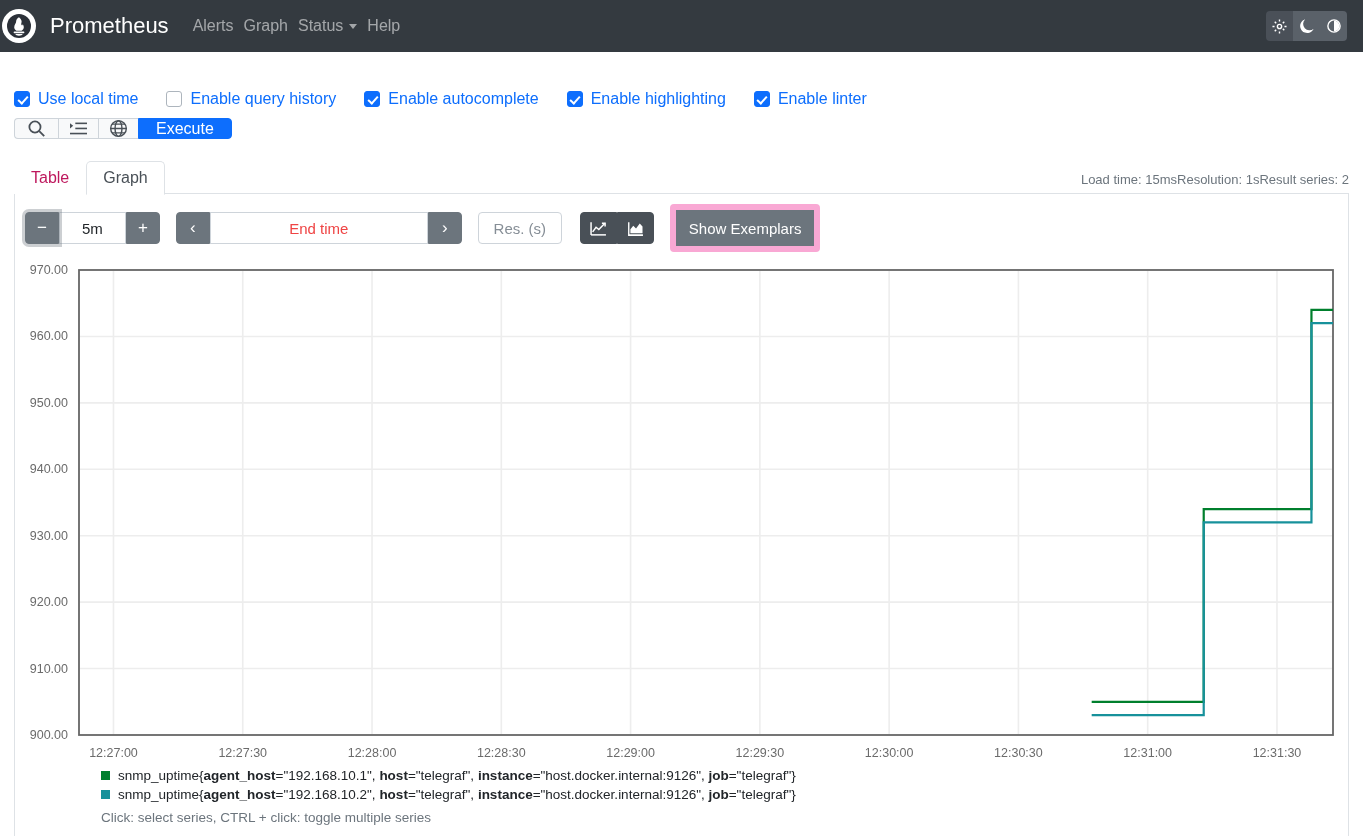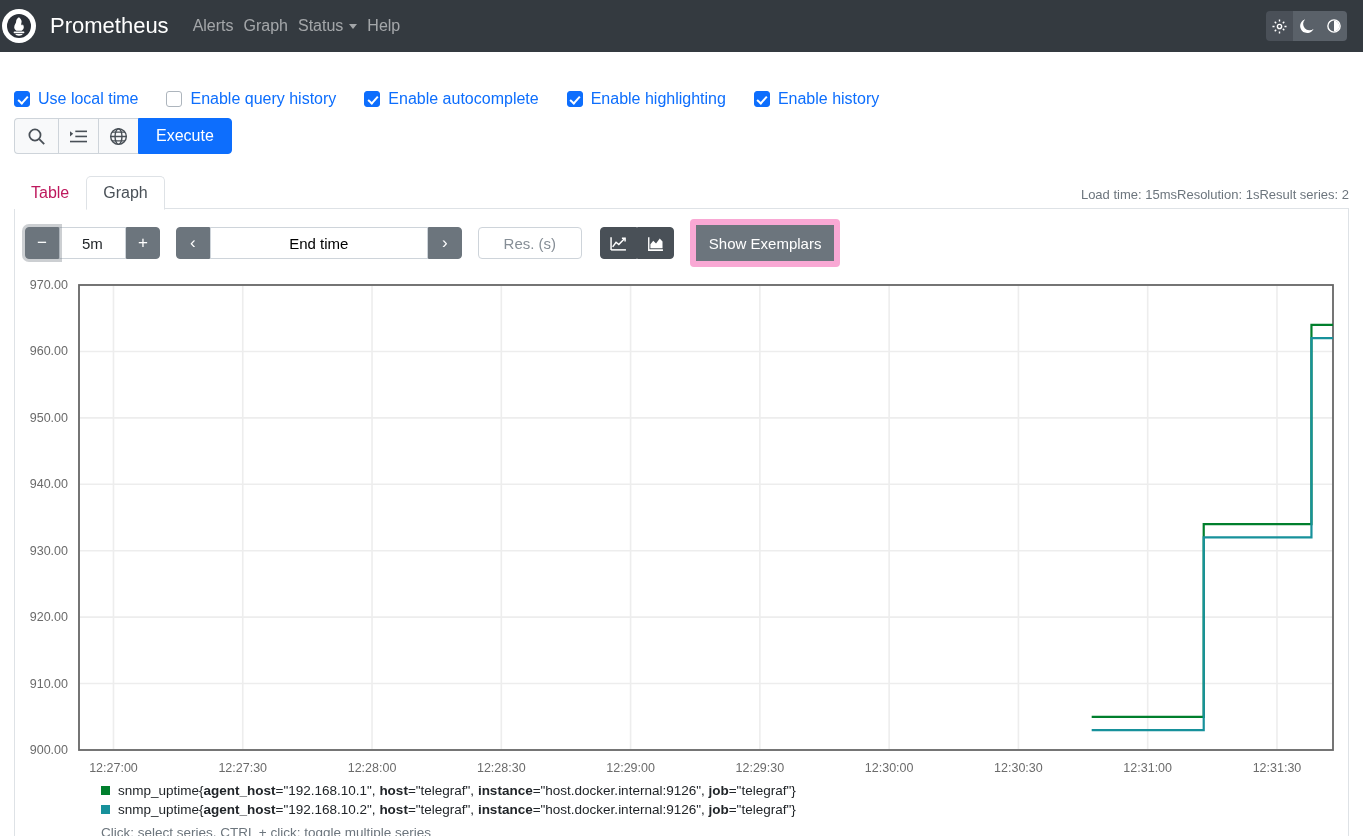--- a/index.html
+++ b/index.html
@@ -72,21 +72,21 @@
     padding:0 14px; display:flex; align-items:center;
     font-family:"Liberation Mono", monospace; font-size:15.5px; color:#212529;
     min-width:0;
   }
   .qbtn{
     width:40px; border:1px solid #ced4da; border-right:0; background:#f8f9fa;
     display:flex; align-items:center; justify-content:center; color:#495057; cursor:pointer;
   }
   .qexec{
     background:#0d6efd; color:#fff; border:1px solid #0d6efd; border-radius:0 4px 4px 0;
-    padding:8px 17px; display:flex; align-items:center; font-size:16px; cursor:pointer;
+    padding:0 17px; display:flex; align-items:center; font-size:16px; cursor:pointer;
     white-space:nowrap;
   }
 
   
   .tabsrow{ display:flex; align-items:flex-end; padding:22px 14px 0 14px; position:relative; }
   .tabs{ display:flex; }
   .tab{
     padding:7px 16px; font-size:16px; color:#be185d; cursor:pointer;
     border:1px solid transparent; border-radius:5px 5px 0 0; margin-bottom:-1px;
     background:transparent; white-space:nowrap;
@@ -114,24 +114,24 @@
     font-size:17px; cursor:pointer; padding:0 9px;
   }
   .gbtn.first{ border-radius:4px 0 0 4px; }
   .gbtn.last{ border-radius:0 4px 4px 0; }
   .gbtn.focus{ box-shadow:0 0 0 3px rgba(108,117,125,.35); position:relative; z-index:2; }
   .gtxt{
     background:#fff; border:1px solid #ced4da; height:32px; display:flex;
     align-items:center; justify-content:center; font-size:15px; color:#212529;
     min-width:44px; padding:0 22px;
   }
-  .gtxt.wide{ width:218px; color:#000000; }
+  .gtxt.wide{ width:218px; color:#ef4444; }
   .res{
     background:#fff; border:1px solid #ced4da; border-radius:4px; height:32px;
-    width:104px; display:flex; align-items:center; justify-content:center;
+    width:84px; display:flex; align-items:center; justify-content:center;
     font-size:15px; color:#868e96; margin-right:18px;
   }
   .gbtn.act{ background:#495057; border-color:#495057; }
   .exbtn{
     background:#6c757d; color:#fff; border:6px solid #f9a8d4; border-radius:4px;
     height:48px; padding:0 13px; display:flex; align-items:center; font-size:15px;
     cursor:pointer; white-space:nowrap;
   }
 
   
@@ -203,21 +203,21 @@
   <div class="opt">
     <span class="cbx on"></span>
     <label>Enable autocomplete</label>
   </div>
   <div class="opt">
     <span class="cbx on"></span>
     <label>Enable highlighting</label>
   </div>
   <div class="opt">
     <span class="cbx on"></span>
-    <label>Enable history</label>
+    <label>Enable linter</label>
   </div>
 </div>
 
 <div class="qrow">
   <div class="qsearch">
     <svg width="19" height="19" viewBox="0 0 16 16" fill="none" stroke="currentColor" stroke-width="1.5">
         <circle cx="6.7" cy="6.7" r="4.7"></circle>
         <path d="M10.3 10.3L14.5 14.5"></path>
       </svg>
   </div>

